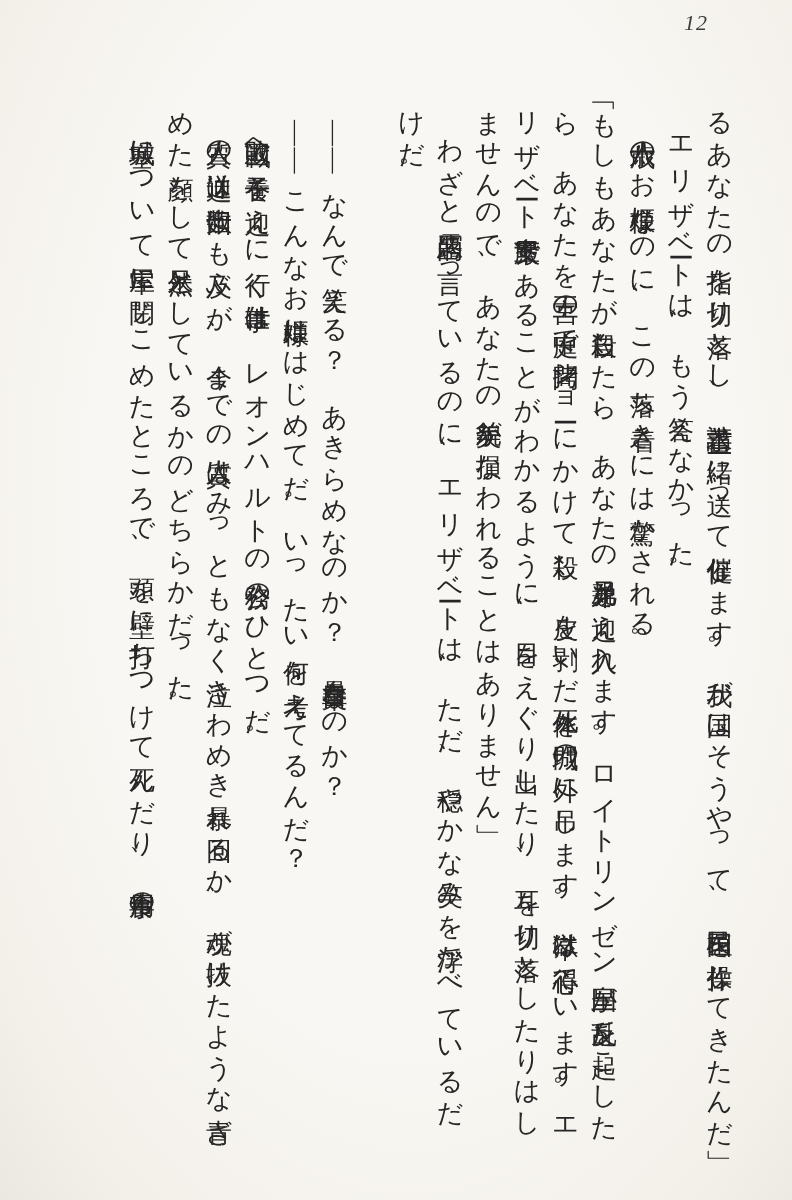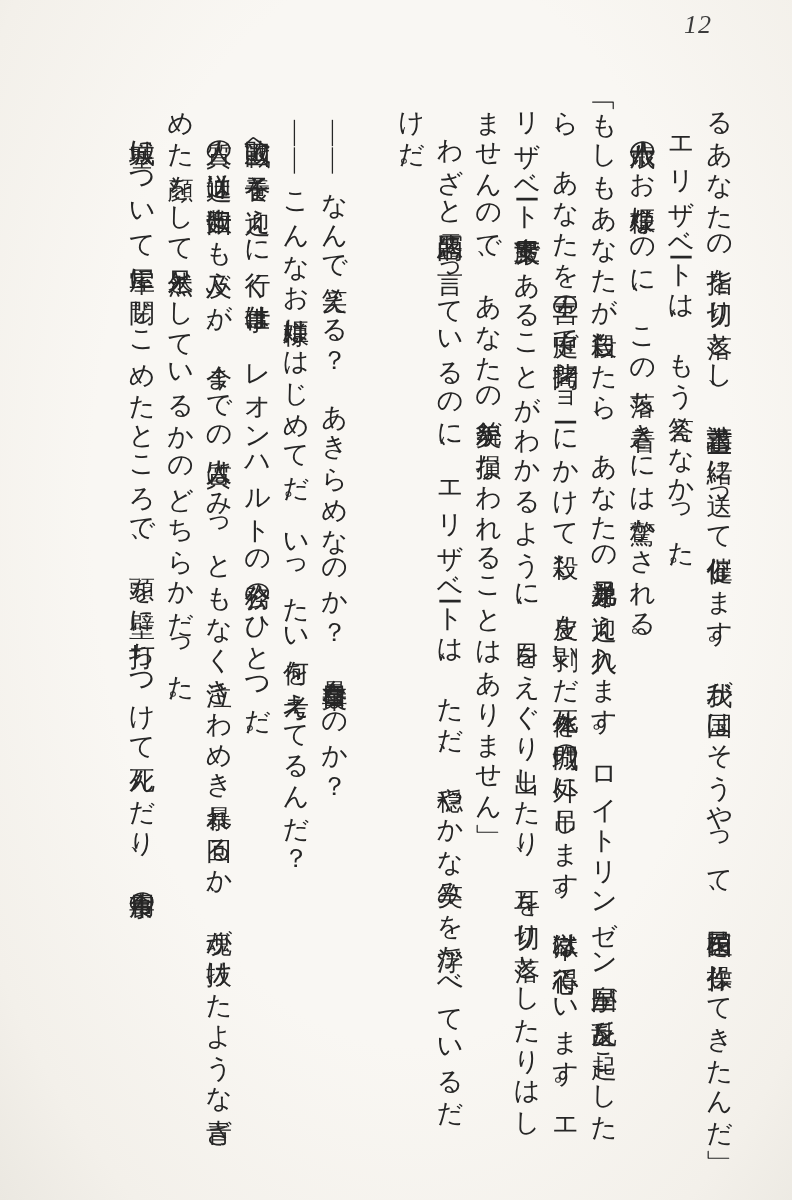--- a/index.html
+++ b/index.html
@@ -10,21 +10,21 @@
   .page {
     position: relative;
     width: 792px; height: 1200px;
     background: radial-gradient(ellipse at 52% 42%, #f9f7f3 55%, #f3f0ea 85%, #ebe8e1 100%);
     overflow: hidden;
     color: #262626;
   }
   .page-number {
     position: absolute;
     top: 10px; left: 684px;
-    font-size: 26px;
+    font-size: 22px;
     font-style: italic;
     color: #3c3c3c;
     letter-spacing: 1px;
   }
   .text-block {
     position: absolute;
     top: 93px; right: 54px;
     height: 1048px;
     writing-mode: vertical-rl;
     text-orientation: mixed;

